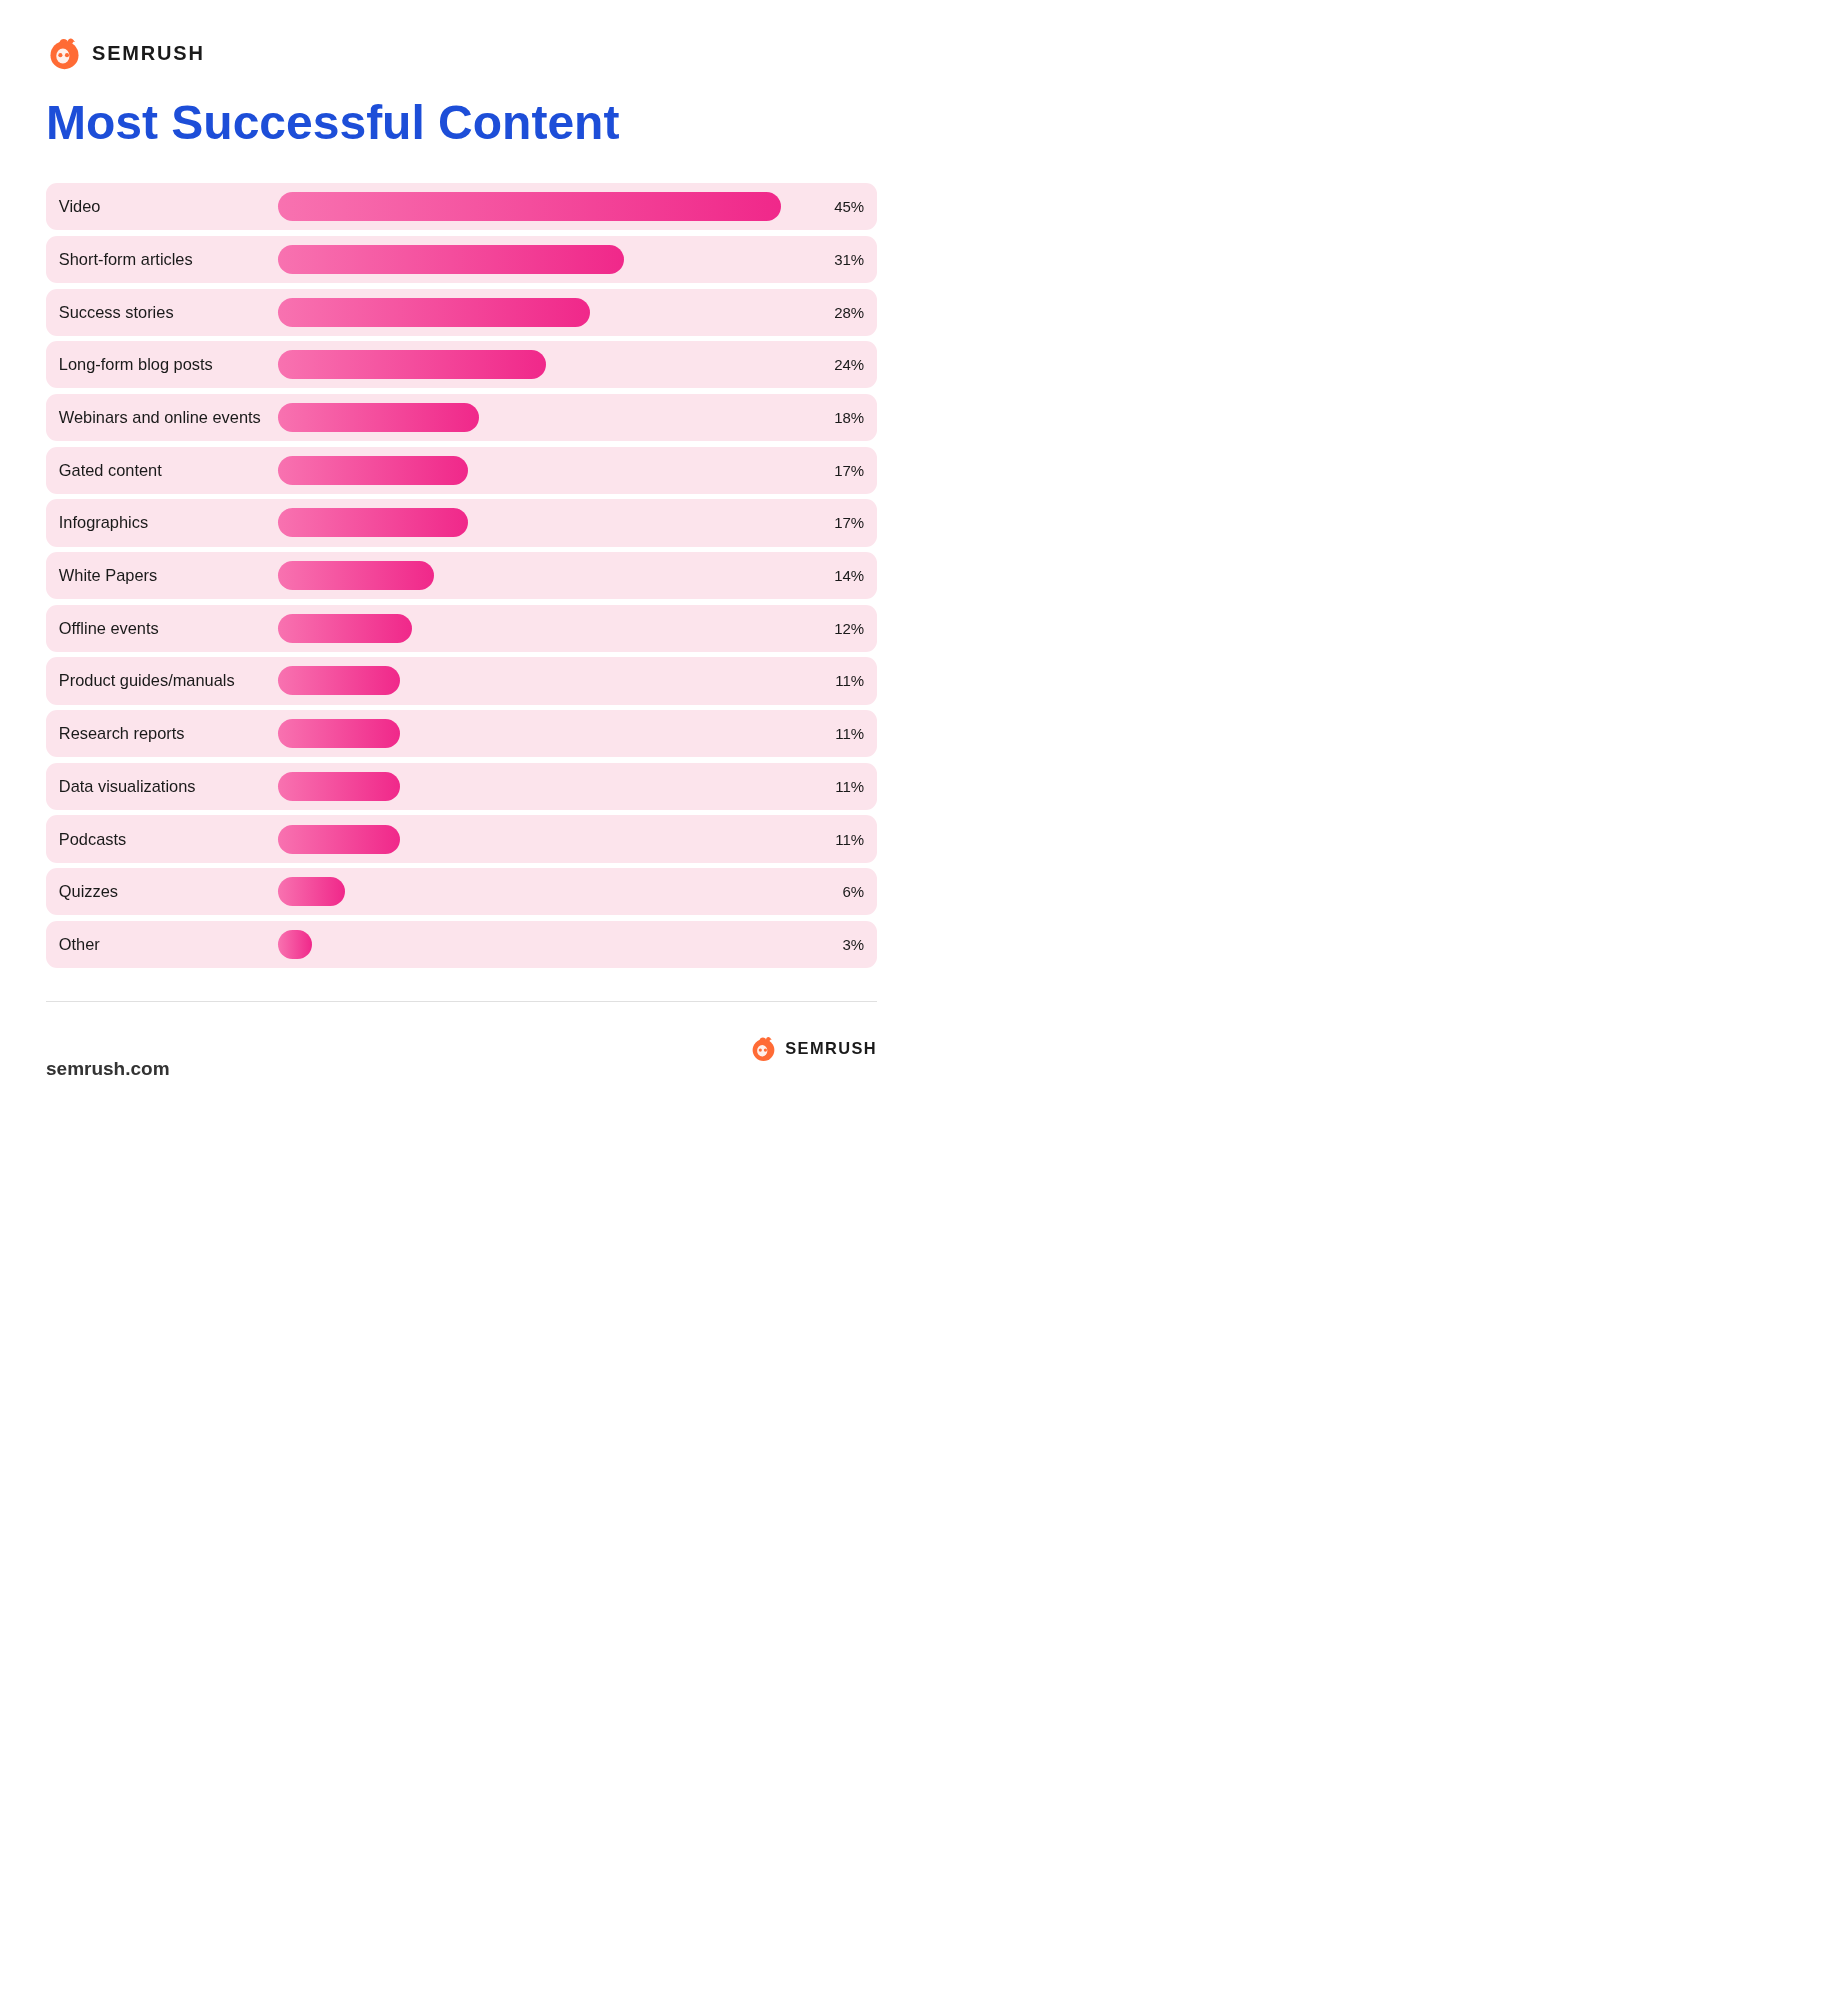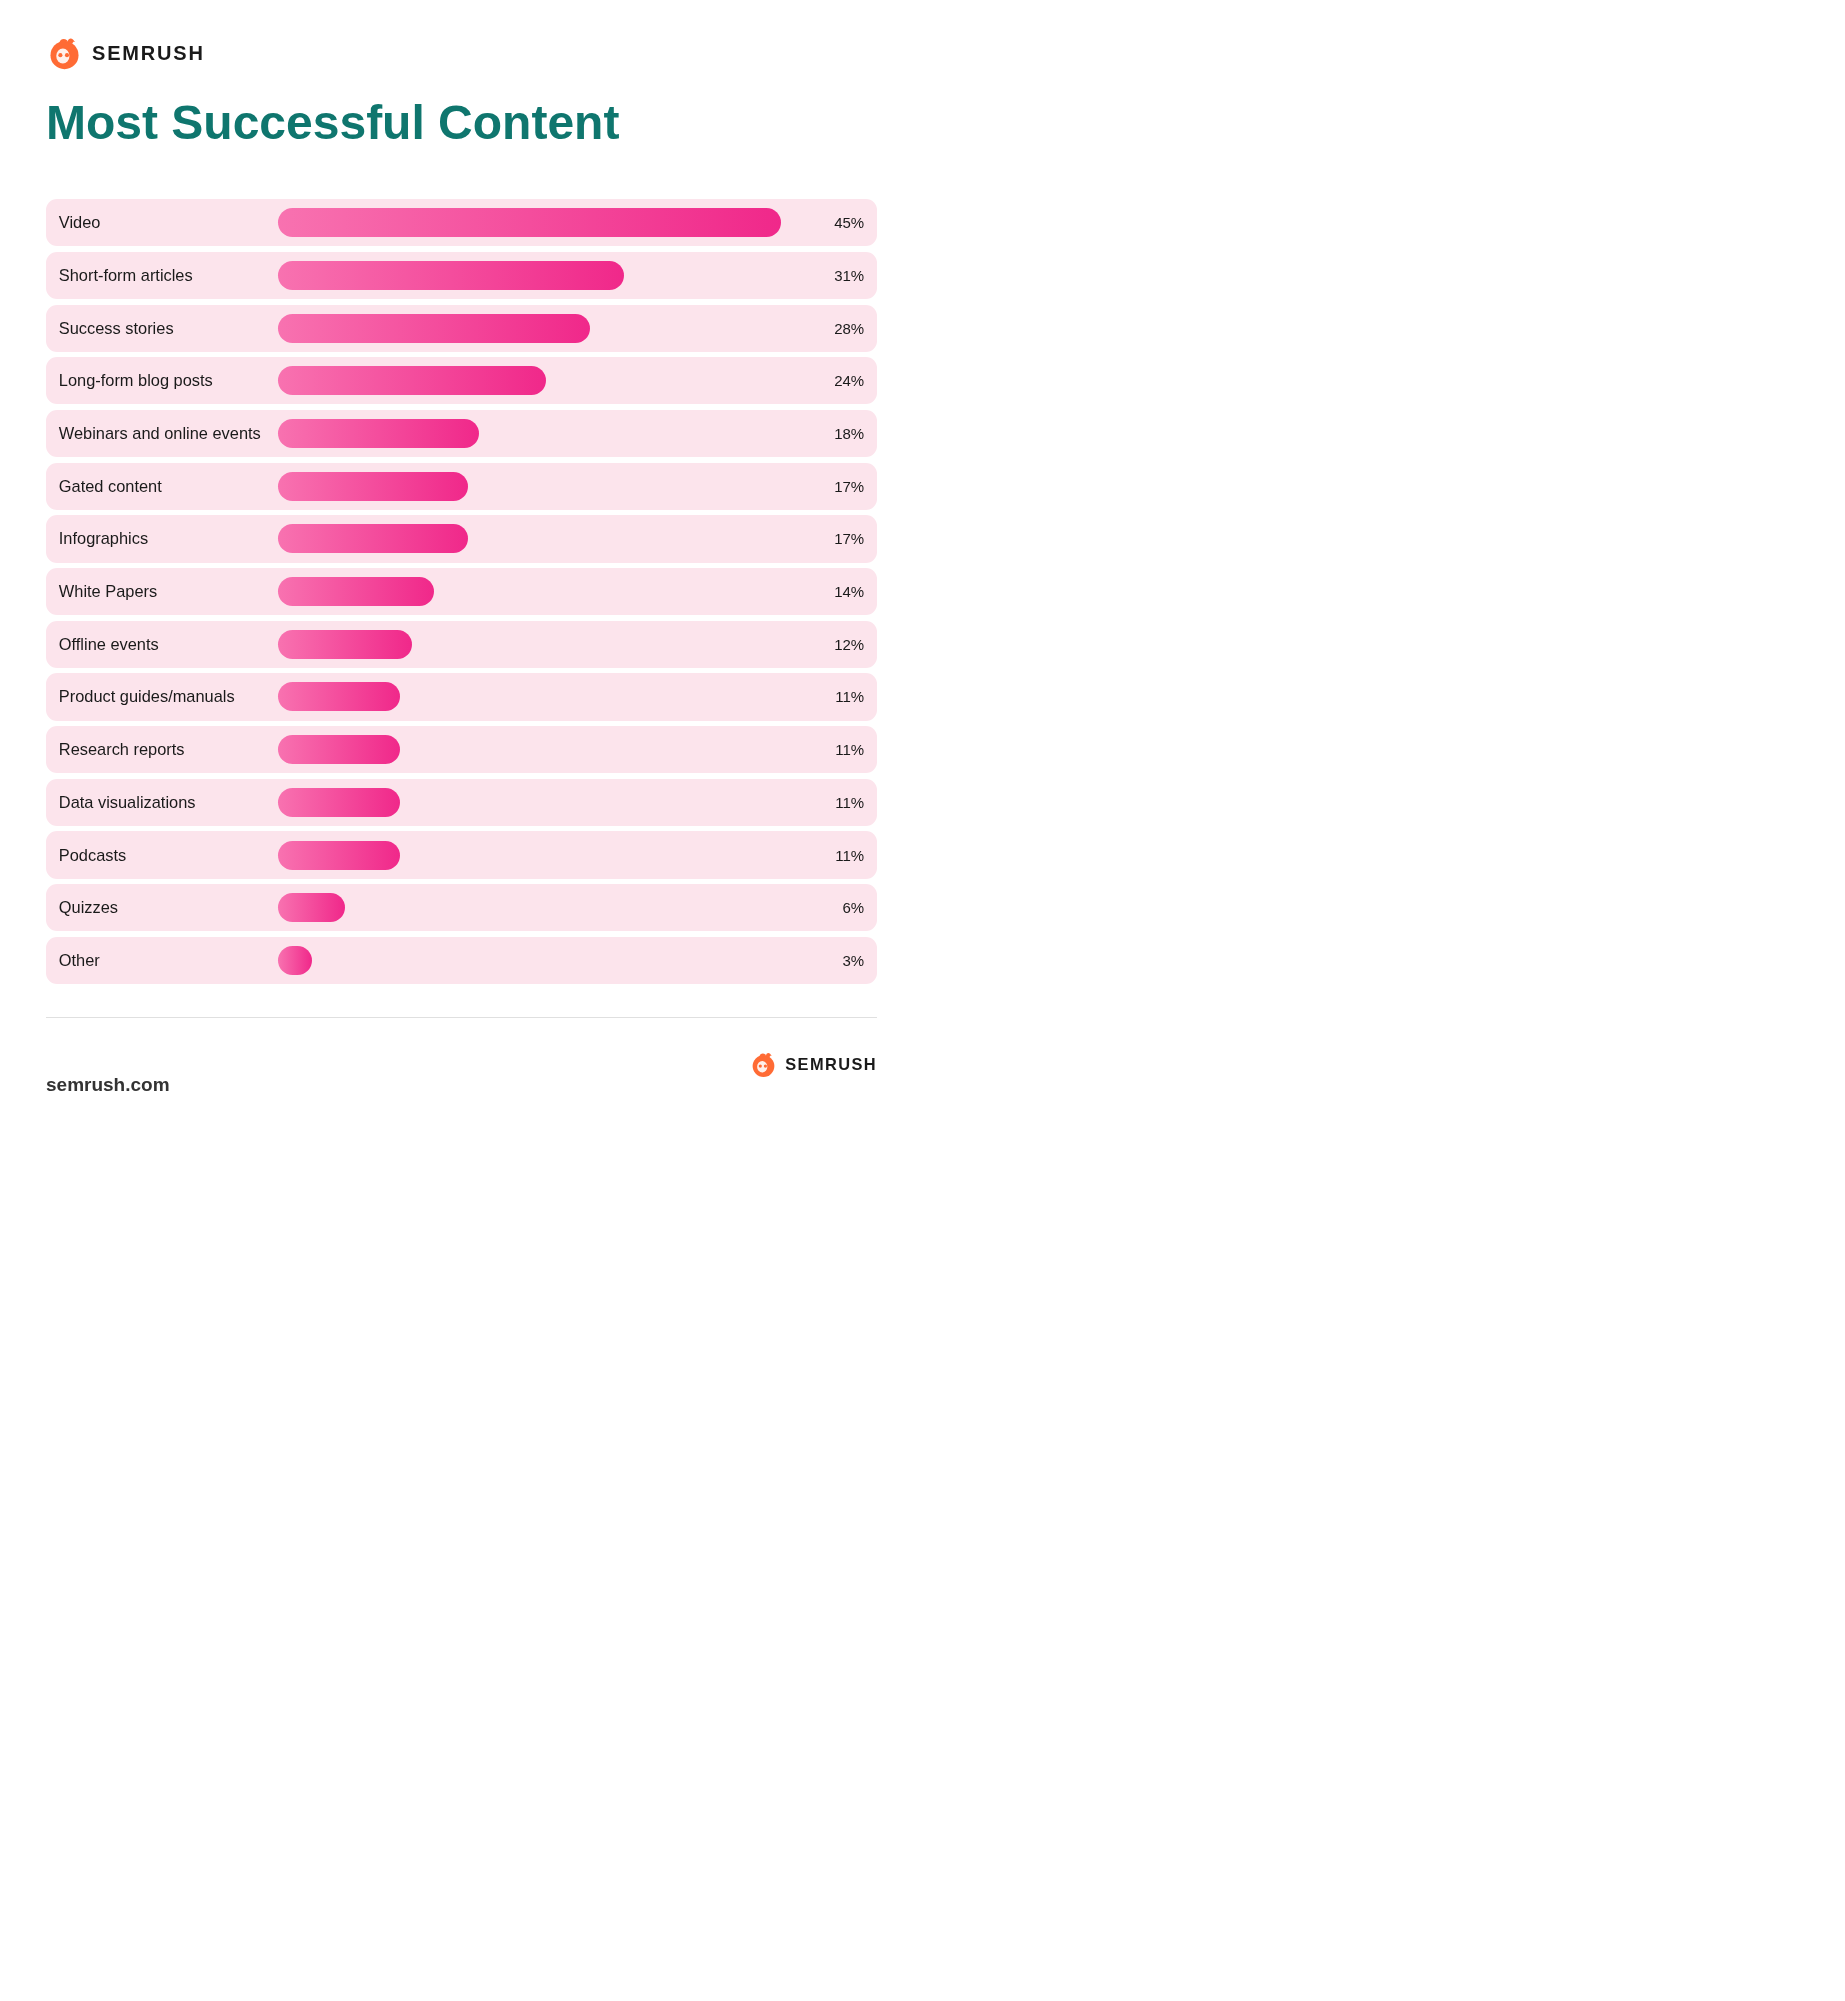--- a/index.html
+++ b/index.html
@@ -35,32 +35,31 @@
       font-size: 20px;
       font-weight: 800;
       letter-spacing: 1.8px;
       color: #1a1a1a;
     }
 
     
     .chart-title {
       font-size: 48px;
       font-weight: 800;
-      color: #0f766e;
+      color: #1d4ed8;
       line-height: 1.1;
       margin-bottom: 33px;
     }
 
     
     .chart-container {
       display: flex;
       flex-direction: column;
       gap: 0;
       width: 100%;
-      margin-top: 16px;
     }
 
     .chart-row {
       display: flex;
       align-items: center;
       background: #fce4ec;
       border-radius: 11px;
       padding: 9.1px 12.8px;
       margin-bottom: 5.5px;
       gap: 0;

